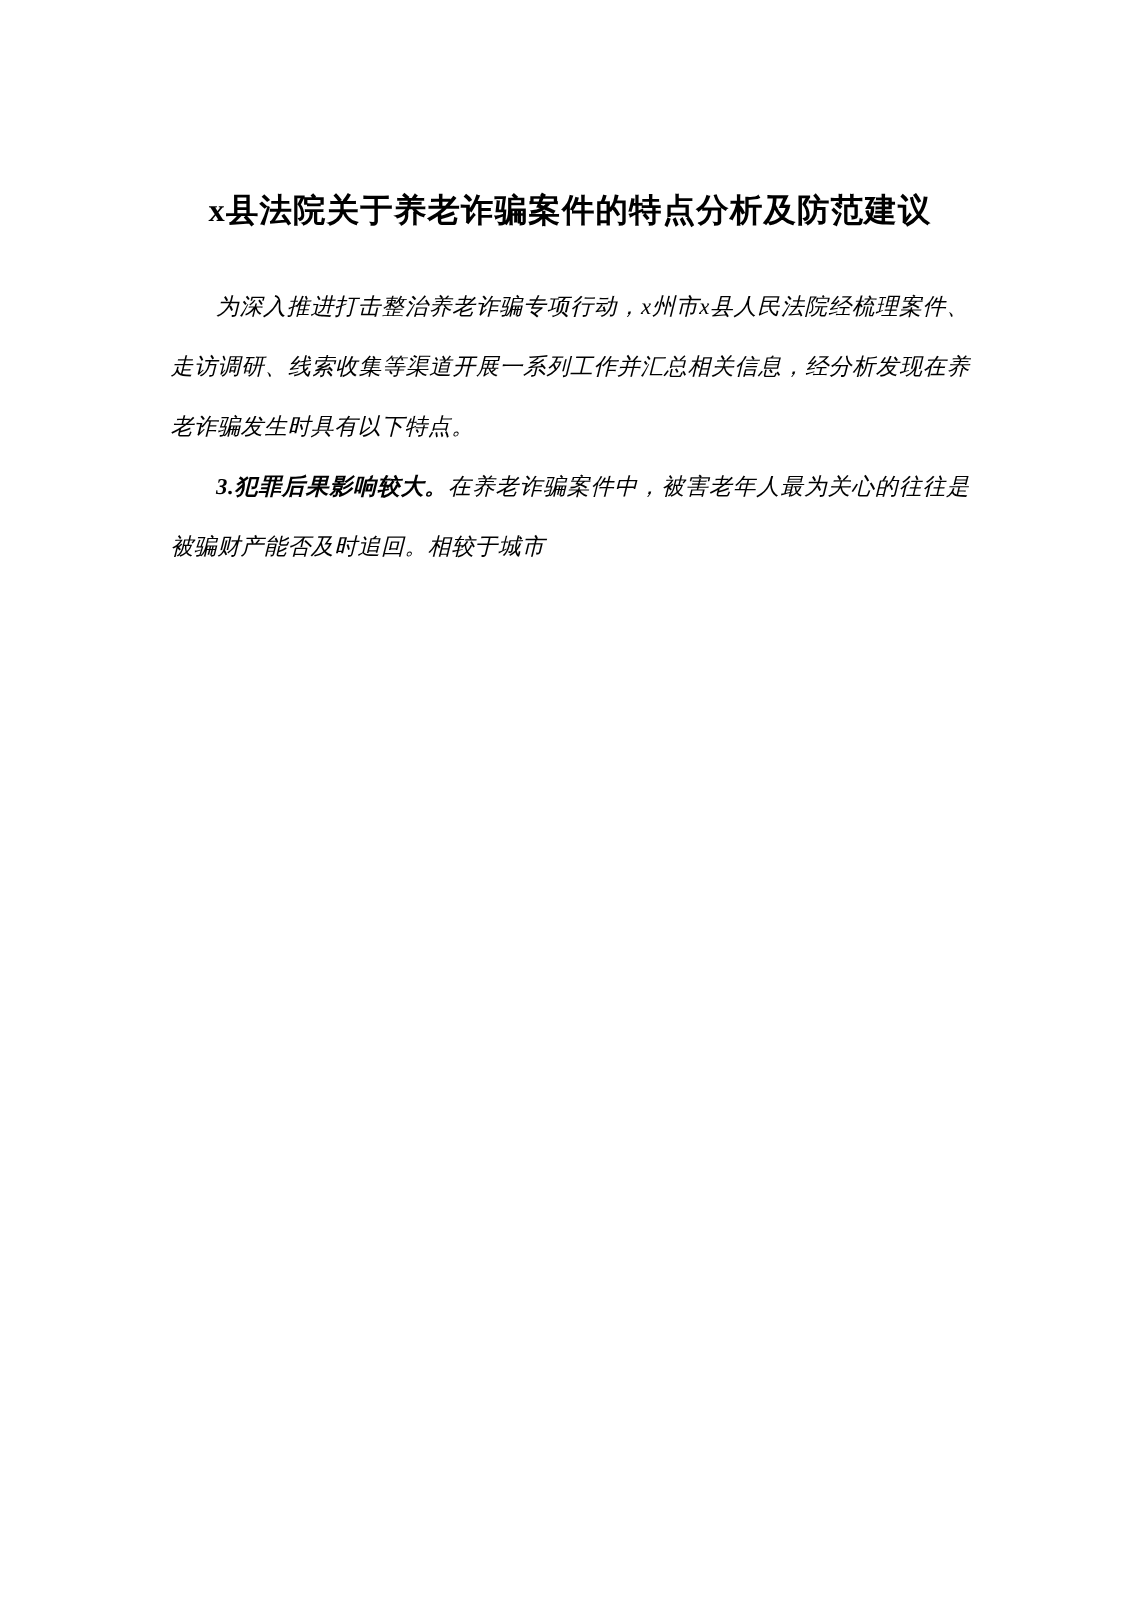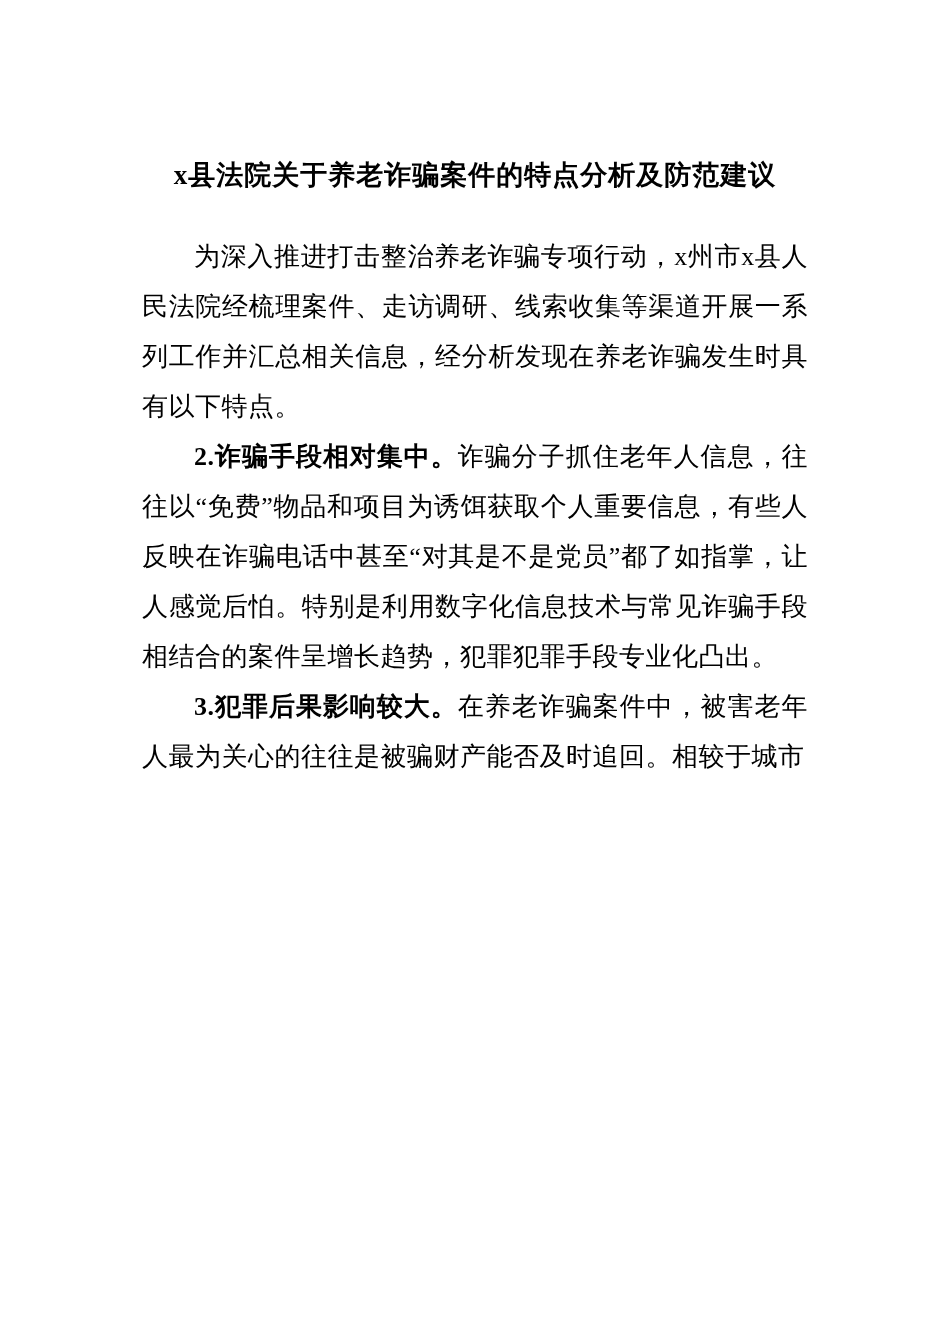--- a/index.html
+++ b/index.html
@@ -24,24 +24,25 @@
     font-size: 27px;
     line-height: 34px;
     font-weight: 700;
     text-align: center;
     letter-spacing: 1px;
     white-space: nowrap;
   }
   .doc-content {
     width: 666px;
     margin: 0 auto;
-    font-size: 26px;
+    font-size: 19px;
     line-height: 50px;
     letter-spacing: 0.5px;
     text-align: justify;
+    font-style: italic;
   }
   .doc-para {
     margin: 0;
     padding: 0;
     text-indent: 2em;
   }
   .para-lead {
     font-weight: 700;
   }
 </style>
@@ -50,18 +51,17 @@
 
 <div class="page">
 
   <h1 class="doc-title">x县法院关于养老诈骗案件的特点分析及防范建议</h1>
 
   <div class="doc-content">
 
     <p class="doc-para"><span class="para-lead"></span><span>为深入推进打击整治养老诈骗专项行动，x州市x县人民法院经梳理案件、走访调研、线索收集等渠道开展一系列工作并汇总相关信息，经分析发现在养老诈骗发生时具有以下特点。</span></p>
 
 
-    <p class="doc-para"><span class="para-lead">2.诈骗手段相对集中。</span><span>诈骗分子抓住老年人信息，往往以“免费”物品和项目为诱饵获取个人重要信息，有些人反映在诈骗电话中甚至“对其是不是党员”都了如指掌，让人感觉后怕。特别是利用数字化信息技术与常见诈骗手段相结合的案件呈增长趋势，犯罪犯罪手段专业化凸出。</span></p>
 
     <p class="doc-para"><span class="para-lead">3.犯罪后果影响较大。</span><span>在养老诈骗案件中，被害老年人最为关心的往往是被骗财产能否及时追回。相较于城市</span></p>
 
   </div>
 </div>
 
 </body></html>

